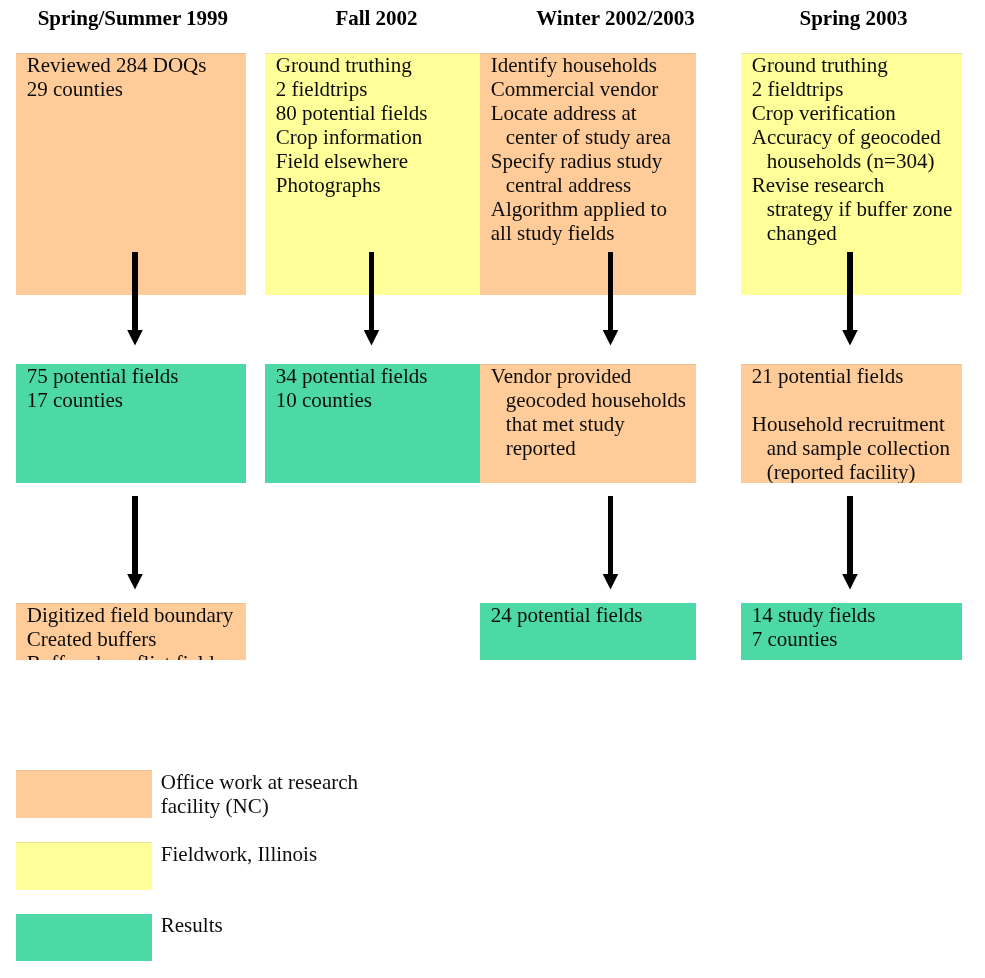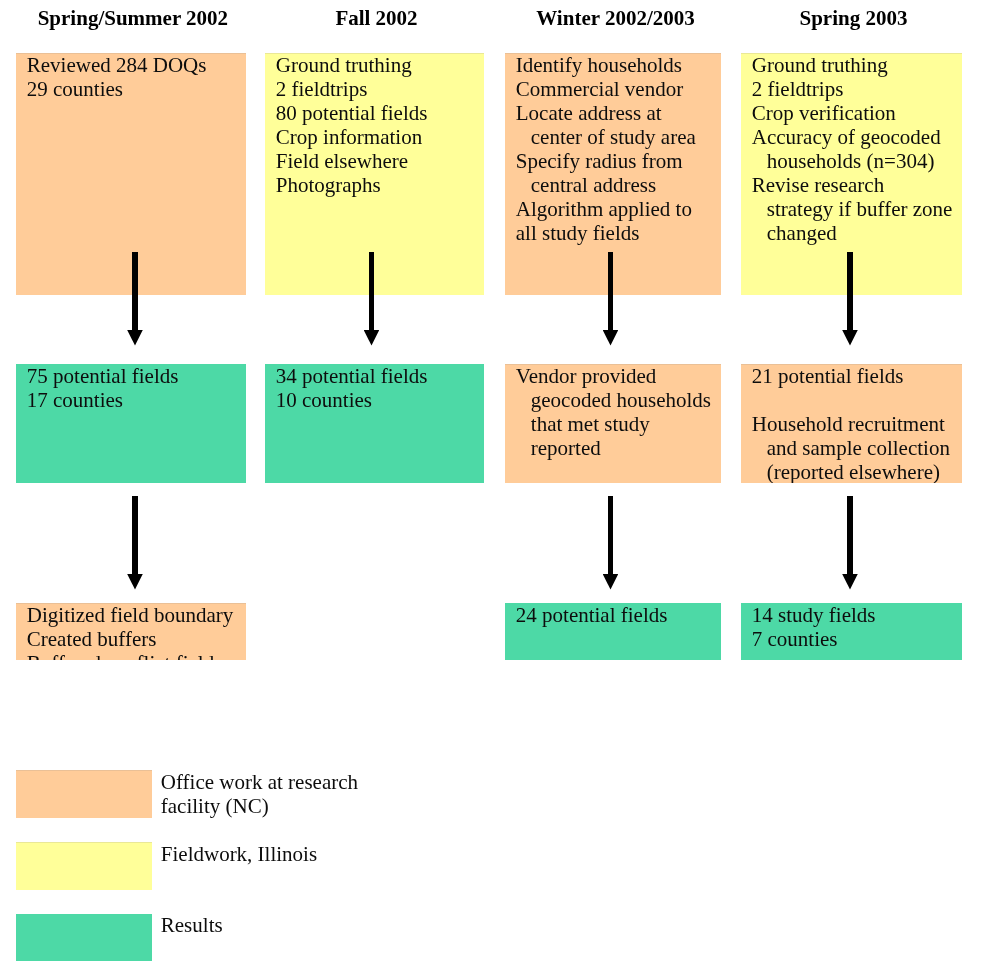--- a/index.html
+++ b/index.html
@@ -13,21 +13,21 @@
   }
 
   .stage {
     position:absolute; left:0; top:0; width:985px; height:978px;
     will-change:transform;
   }
 
   
   .c1 { left:16px;  width:230px; }
   .c2 { left:265px; width:219px; }
-  .c3 { left:505px; width:216px; }
+  .c3 { left:480px; width:216px; }
   .c4 { left:741px; width:221px; }
 
   
   .r1 { top:53px;  height:242px; }
   .r2 { top:364px; height:119px; }
   .r3 { top:603px; height:57px; }
 
   
   .col-heading {
     position:absolute; top:7.5px;
@@ -90,21 +90,21 @@
   }
   .lgl1 { top:771px; }
   .lgl2 { top:842.8px; }
   .lgl3 { top:913.5px; }
 </style>
 </head>
 <body>
 
 <div class="stage">
 
-  <div class="col-heading c1">Spring/Summer 2002</div>
+  <div class="col-heading c1">Spring/Summer 1999</div>
   <div class="col-heading c2">Fall 2002</div>
   <div class="col-heading c3">Winter 2002/2003</div>
   <div class="col-heading c4">Spring 2003</div>
 
   <div class="node n-office c1 r1">
     <div class="txt">
       <span class="ln">Reviewed 284 DOQs</span>
       <span class="ln">29 counties</span>
     </div>
   </div>
@@ -117,21 +117,21 @@
       <span class="ln">Field elsewhere</span>
       <span class="ln">Photographs</span>
     </div>
   </div>
   <div class="node n-office c3 r1">
     <div class="txt">
       <span class="ln">Identify households</span>
       <span class="ln">Commercial vendor</span>
       <span class="ln">Locate address at</span>
       <span class="ln ind">center of study area</span>
-      <span class="ln">Specify radius from</span>
+      <span class="ln">Specify radius study</span>
       <span class="ln ind">central address</span>
       <span class="ln">Algorithm applied to</span>
       <span class="ln">all study fields</span>
     </div>
   </div>
   <div class="node n-fieldwork c4 r1">
     <div class="txt">
       <span class="ln">Ground truthing</span>
       <span class="ln">2 fieldtrips</span>
       <span class="ln">Crop verification</span>
@@ -161,21 +161,21 @@
       <span class="ln ind">that met study</span>
       <span class="ln ind">reported</span>
     </div>
   </div>
   <div class="node n-office c4 r2">
     <div class="txt">
       <span class="ln">21 potential fields</span>
       <span class="ln blank">&nbsp;</span>
       <span class="ln">Household recruitment</span>
       <span class="ln ind">and sample collection</span>
-      <span class="ln ind">(reported elsewhere)</span>
+      <span class="ln ind">(reported facility)</span>
     </div>
   </div>
   <div class="node n-office c1 r3">
     <div class="txt">
       <span class="ln">Digitized field boundary</span>
       <span class="ln">Created buffers</span>
       <span class="ln">Buffered conflict fields</span>
     </div>
   </div>
   <div class="node n-results c3 r3">

